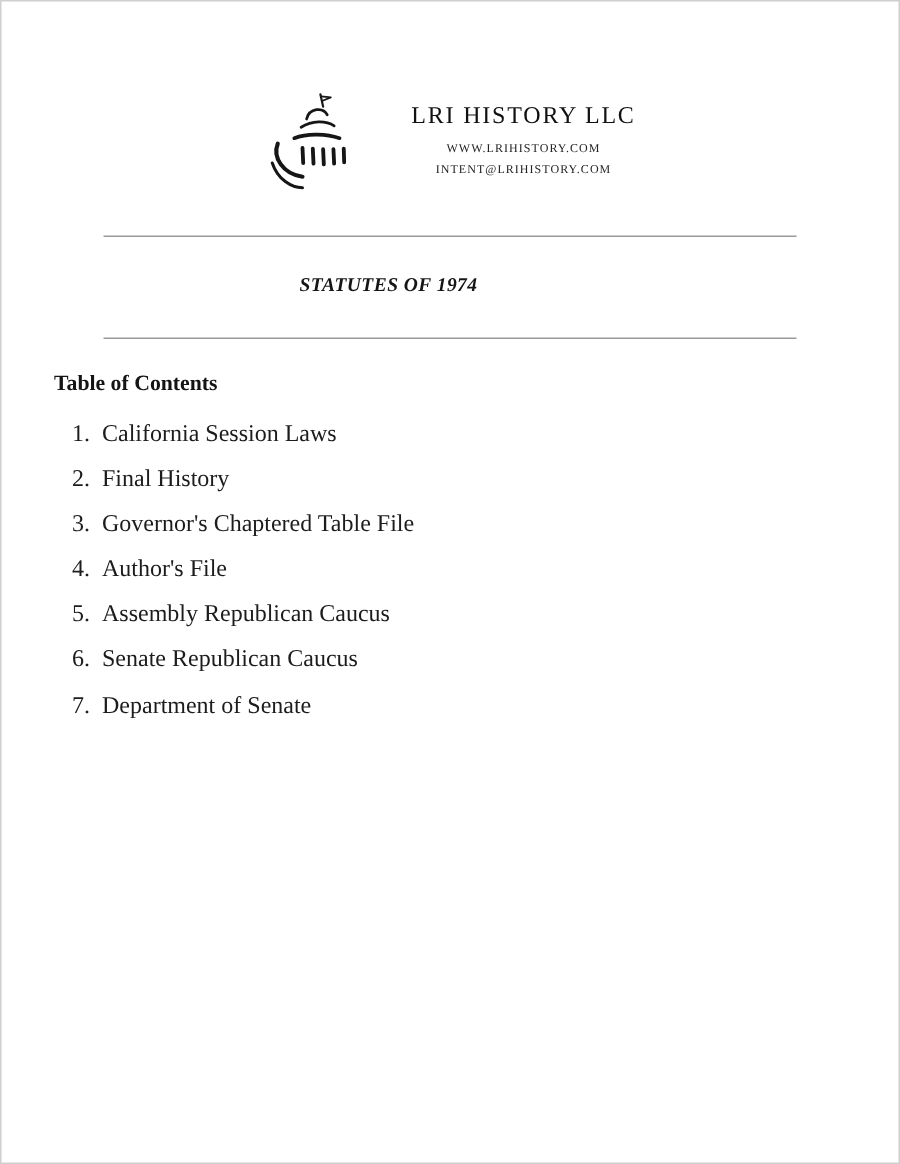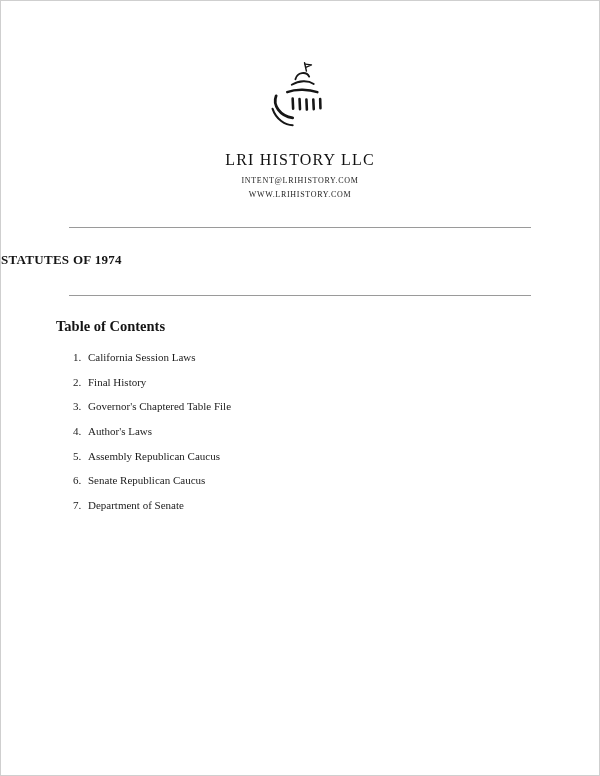--- a/index.html
+++ b/index.html
@@ -18,22 +18,21 @@
     color: #1c1c1c;
     overflow: hidden;
   }
 
   
   .letterhead {
     margin-top: 56px;
     display: flex;
     justify-content: center;
     align-items: center;
-    gap: 20px;
-    flex-direction: column;
+    gap: 32px;
   }
   .logo {
     width: 66px;
     height: 74px;
     flex: 0 0 auto;
   }
   .org-block {
     text-align: center;
   }
   .org-name {
@@ -56,47 +55,48 @@
     margin: 0 auto;
     width: 462px;
   }
   .rule-top { margin-top: 26px; }
   .rule-mid { margin-top: 24px; }
 
   
   .reference {
     margin-top: 20px;
     padding-right: 82px;
-    text-align: left;
+    text-align: center;
+    font-style: italic;
   }
   .ref-line {
     font-weight: bold;
     font-size: 13px;
     line-height: 23px;
     letter-spacing: 0.3px;
     white-space: pre-wrap;
     color: #151515;
   }
 
   
   .toc {
     margin-top: 22px;
-    padding-left: 55px;
+    padding-left: 35px;
     padding-right: 55px;
   }
   .toc-title {
     font-size: 14.5px;
     font-weight: bold;
     margin: 0 0 16px 0;
     color: #141414;
   }
   .toc-list {
     margin: 0;
     padding-left: 28px;
-    font-size: 11px;
+    font-size: 16px;
   }
   .toc-list li {
     margin-bottom: 12.5px;
     padding-left: 4px;
     line-height: 1.1;
     color: #1c1c1c;
   }
 </style>
 </head>
 <body>
@@ -117,39 +117,39 @@
           <path d="M43 46 l0.5 11" stroke-width="2.8"></path>
           <path d="M50.5 46 l0.5 10.5" stroke-width="2.8"></path>
           <path d="M58 45.5 l0.3 10" stroke-width="2.8"></path>
           <path d="M10 42 c-4 10 4 22 18 24" stroke-width="3"></path>
           <path d="M6 56 c4 12 14 18 22 18" stroke-width="2.2"></path>
         </g>
       </svg>
     </div>
     <div class="org-block">
       <div class="org-name">LRI HISTORY LLC</div>
+      <div class="contact-line">WWW.LRIHISTORY.COM</div>
       <div class="contact-line">INTENT@LRIHISTORY.COM</div>
-      <div class="contact-line">WWW.LRIHISTORY.COM</div>
     </div>
   </header>
 
   <hr class="rule rule-top">
 
   <section class="reference">
     <div class="ref-line">STATUTES OF 1974</div>
   </section>
 
   <hr class="rule rule-mid">
 
   <section class="toc">
     <h2 class="toc-title">Table of Contents</h2>
     <ol class="toc-list">
       <li>California Session Laws</li>
       <li>Final History</li>
       <li>Governor's Chaptered Table File</li>
-      <li>Author's Laws</li>
+      <li>Author's File</li>
       <li>Assembly Republican Caucus</li>
       <li>Senate Republican Caucus</li>
       <li>Department of Senate</li>
     </ol>
   </section>
 
 </div>
 
 </body></html>

